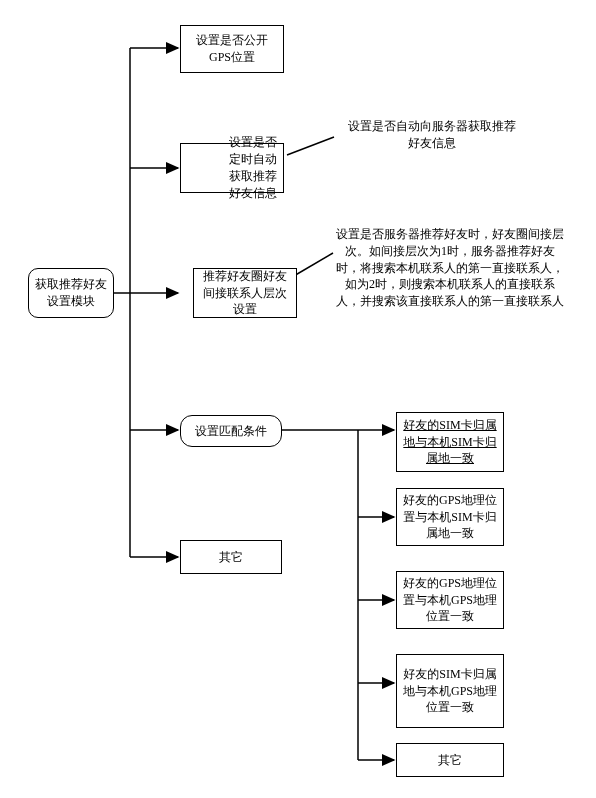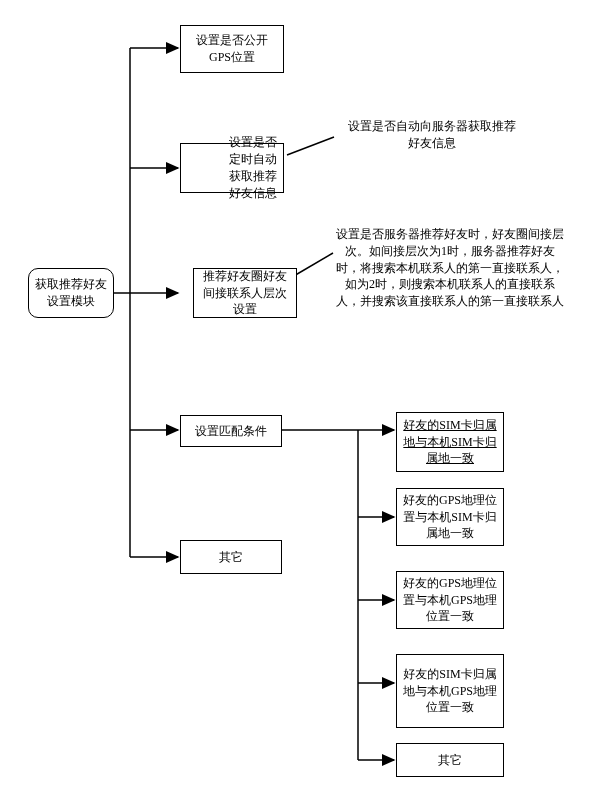--- a/index.html
+++ b/index.html
@@ -88,21 +88,21 @@
 </div>
 
 <div class="box" style="left:180px; top:143px; width:104px; height:50px;padding-left:48px;">
   <span>设置是否定时自动获取推荐好友信息</span>
 </div>
 
 <div class="box" style="left:180px; top:268px; width:104px; height:50px;margin-left:13px;">
   <span>推荐好友圈好友间接联系人层次设置</span>
 </div>
 
-<div class="box" style="left:180px; top:415px; width:102px; height:32px;">
+<div class="box" style="left:180px; top:415px; width:102px; height:32px;border-radius:12px;">
   <span>设置匹配条件</span>
 </div>
 
 <div class="box" style="left:180px; top:540px; width:102px; height:34px;">
   <span>其它</span>
 </div>
 
 <div class="annotation" style="left:335px; top:118px; width:170px;margin-left:12px;">
   <span>设置是否自动向服务器获取推荐好友信息</span>
 </div>

